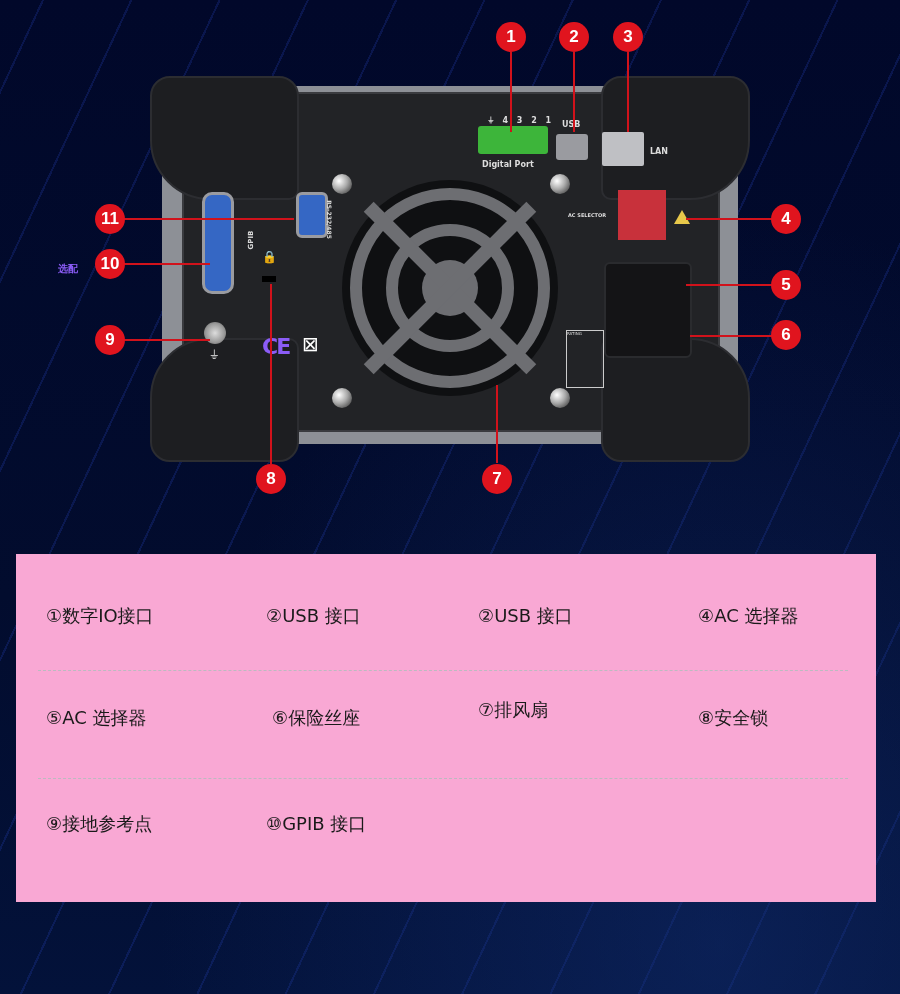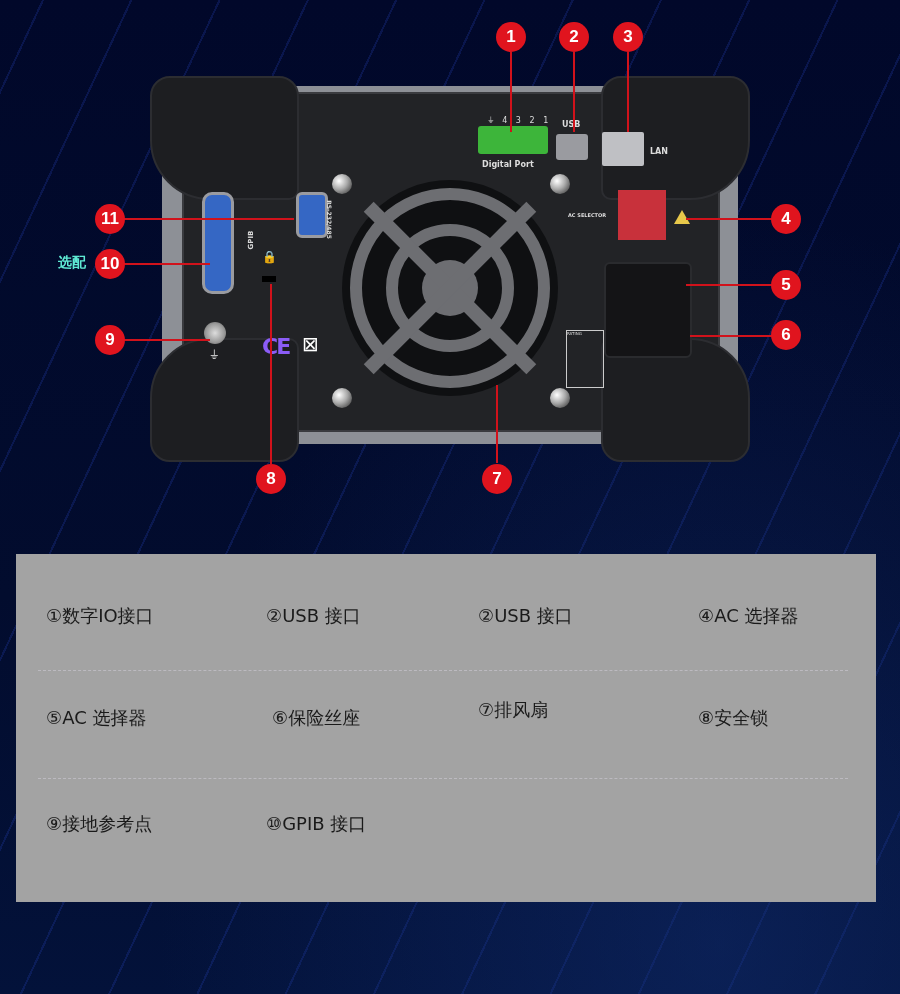--- a/index.html
+++ b/index.html
@@ -23,21 +23,21 @@
   .screw{position:absolute;width:20px;height:20px;border-radius:50%;
     background:radial-gradient(circle at 35% 35%,#fff,#aaa 45%,#555 80%);}
   .fan{position:absolute;left:192px;top:104px;width:216px;height:216px;border-radius:50%;background:#0f1012;}
   .fan-grill{position:absolute;inset:8px;border-radius:50%;border:12px solid #6d6e72;}
   .fan-grill2{position:absolute;inset:44px;border-radius:50%;border:12px solid #6d6e72;}
   .fan-hub{position:absolute;inset:80px;border-radius:50%;background:#6d6e72;}
   .fan-bar{position:absolute;left:50%;top:50%;width:230px;height:14px;background:#6d6e72;margin:-7px 0 0 -115px;}
   .port{position:absolute;}
   .digital-port{left:328px;top:50px;width:70px;height:28px;background:#3db53a;border-radius:3px;}
   .digital-port-label{position:absolute;left:332px;top:84px;font-size:8px;color:#ddd;font-weight:bold;}
-  .digital-port-pins{position:absolute;left:338px;top:40px;font-size:8px;color:#ddd;font-weight:normal;letter-spacing:3px;}
+  .digital-port-pins{position:absolute;left:338px;top:40px;font-size:8px;color:#ddd;font-weight:bold;letter-spacing:3px;}
   .usb{left:406px;top:58px;width:32px;height:26px;background:#9a9ba0;border-radius:3px;}
   .usb-label{position:absolute;left:412px;top:44px;font-size:8px;color:#ddd;font-weight:bold;}
   .lan{left:452px;top:56px;width:42px;height:34px;background:#bfc0c4;border-radius:2px;}
   .lan-label{position:absolute;left:500px;top:71px;font-size:8px;color:#ddd;font-weight:bold;}
   .ac-sel{left:468px;top:114px;width:48px;height:50px;background:#c8313b;}
   .ac-sel-label{position:absolute;left:418px;top:136px;font-size:5px;color:#ddd;font-weight:bold;}
   .warn-tri{position:absolute;left:524px;top:134px;width:0;height:0;border-left:8px solid transparent;border-right:8px solid transparent;border-bottom:14px solid #e8c84a;}
   .inlet{left:454px;top:186px;width:84px;height:92px;background:#141416;border-radius:6px;border:2px solid #2a2b2e;}
   .rating{left:416px;top:254px;width:36px;height:56px;border:1px solid #ccc;font-size:4px;color:#ddd;}
   .gpib{left:52px;top:116px;width:26px;height:96px;background:#3567c4;border-radius:10px;border:3px solid #9a9ba0;}
@@ -48,23 +48,23 @@
   .lock-slot{position:absolute;left:112px;top:200px;width:14px;height:6px;background:#000;}
   .ground{left:54px;top:246px;width:22px;height:22px;border-radius:50%;background:radial-gradient(circle,#ddd,#999 60%,#555);}
   .ground-sym{position:absolute;left:60px;top:272px;font-size:12px;color:#eee;}
   .ce{position:absolute;left:112px;top:258px;font-size:22px;color:#8b5cf6;font-weight:bold;letter-spacing:-2px;}
   .weee{position:absolute;left:152px;top:256px;font-size:20px;color:#fff;}
   
   .marker{position:absolute;width:30px;height:30px;border-radius:50%;background:#e0141e;color:#fff;
     font-weight:bold;font-size:17px;display:flex;align-items:center;justify-content:center;
     font-family:"Liberation Sans",sans-serif;}
   .line{position:absolute;background:#d1121b;}
-  .optional-label{position:absolute;left:58px;top:254px;color:#5eead4;font-size:14px;font-weight:bold;}
+  .optional-label{position:absolute;left:58px;top:262px;color:#8b5cf6;font-size:10px;font-weight:bold;}
   
-  .legend{position:absolute;left:16px;top:554px;width:860px;height:348px;background:#a3a3a3;}
+  .legend{position:absolute;left:16px;top:554px;width:860px;height:348px;background:#f9a8d4;}
   .legend-item{position:absolute;font-size:18px;color:#1a1a1a;white-space:nowrap;}
   .divider{position:absolute;left:22px;width:810px;height:0;border-top:1px dashed #bcbac0;}
 </style>
 </head>
 <body>
 
 <div class="bg"></div>
 
 <div class="device">
   <div class="chassis"></div>

